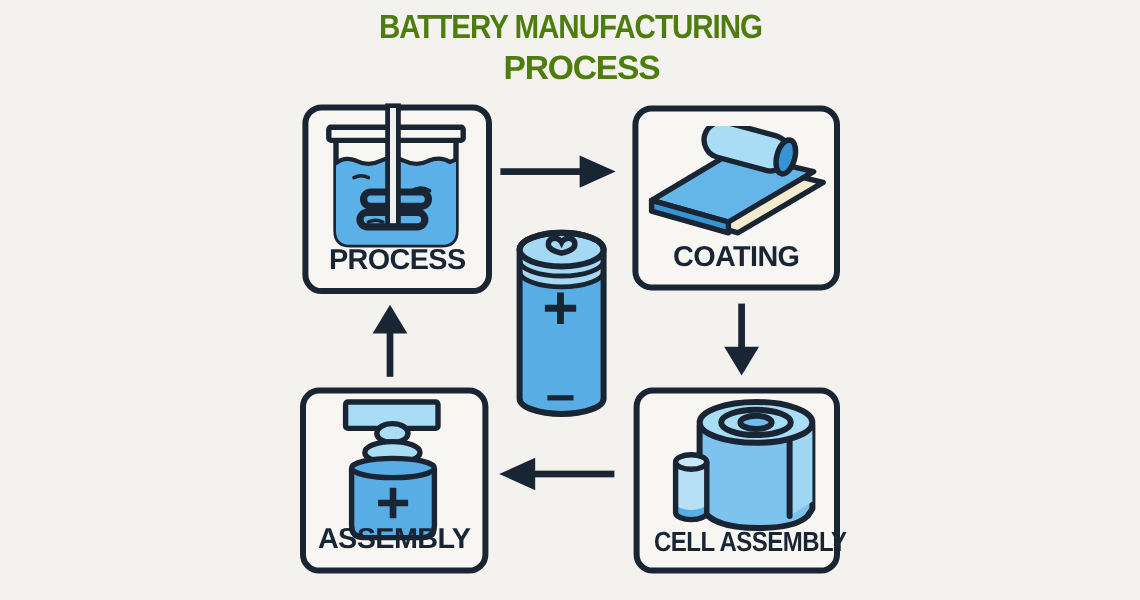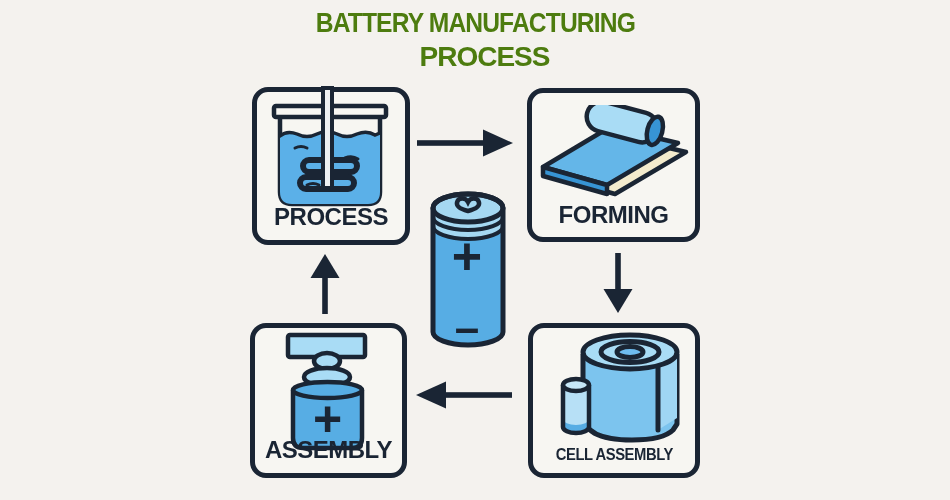--- a/index.html
+++ b/index.html
@@ -21,21 +21,21 @@
   #box-mixing   { left:252px; top:87px;  width:158px; height:158px; }
   #box-coating  { left:527px; top:88px;  width:173px; height:154px; }
   #box-cell     { left:528px; top:323px; width:172px; height:155px; }
   #box-forming  { left:250px; top:323px; width:157px; height:155px; }
   .stage-label {
     position:absolute; left:0; right:0; bottom:9px; text-align:center;
     color:#1a2534; font-weight:bold; font-size:24px; letter-spacing:-0.5px;
     white-space:nowrap;
   }
   #box-coating .stage-label { bottom:8px; }
-  #box-cell .stage-label { font-size:17px; bottom:8px;text-align:center; }
+  #box-cell .stage-label { font-size:23px; bottom:8px;text-align:center; }
   #box-cell .stage-label span { display:inline-block; transform:scaleX(0.87); transform-origin:center; }
   .icon-svg { position:absolute; }
   .arrow { position:absolute; }
   .batt-mark { font-family:"Liberation Sans", sans-serif; font-weight:bold; fill:#1a2534; text-anchor:middle; }
 </style>
 </head>
 <body>
 
 <div class="canvas">
 
@@ -63,21 +63,21 @@
   <div class="stage-box" id="box-coating">
     <svg class="icon-svg" style="left:4px; top:12px;" width="160" height="112" viewBox="0 0 160 112">
       <polygon points="15,71 79,89 150,47 82,31" fill="#f3ebcd" stroke="#1a2534" stroke-width="4.5" stroke-linejoin="round"></polygon>
       <polygon points="7,62 71,80 142,38 74,22" fill="#64b6e8" stroke="#1a2534" stroke-width="4.5" stroke-linejoin="round"></polygon>
       <polygon points="7,62 71,80 71,89 7,71" fill="#3794d4" stroke="#1a2534" stroke-width="4.5" stroke-linejoin="round"></polygon>
       <g transform="rotate(15 86 17)">
         <rect x="50" y="2" width="72" height="30" rx="15" fill="#a9dcf5" stroke="#1a2534" stroke-width="4.5"></rect>
         <ellipse cx="120" cy="17" rx="7.5" ry="14.5" fill="#3794d4" stroke="#1a2534" stroke-width="4.5"></ellipse>
       </g>
     </svg>
-    <div class="stage-label">FORMING</div>
+    <div class="stage-label">COATING</div>
   </div>
 
   <div class="stage-box" id="box-cell">
     <svg class="icon-svg" style="left:3px; top:0px;" width="155" height="125" viewBox="0 0 155 125">
 
       <path d="M47,26 V86 Q47,112 96,112 Q127,112 137,102 L141,96 V26" fill="#7cc4ee" stroke="#1a2534" stroke-width="5" stroke-linejoin="round"></path>
       <polygon points="122,36 141,30 141,90 122,102" fill="#9fd6f4"></polygon>
       <path d="M122,36 V102" fill="none" stroke="#1a2534" stroke-width="5" stroke-linecap="round"></path>
       <ellipse cx="94" cy="24" rx="47" ry="17" fill="#a9dcf5" stroke="#1a2534" stroke-width="5"></ellipse>
       <ellipse cx="94" cy="24" rx="29" ry="10.5" fill="none" stroke="#1a2534" stroke-width="5"></ellipse>

